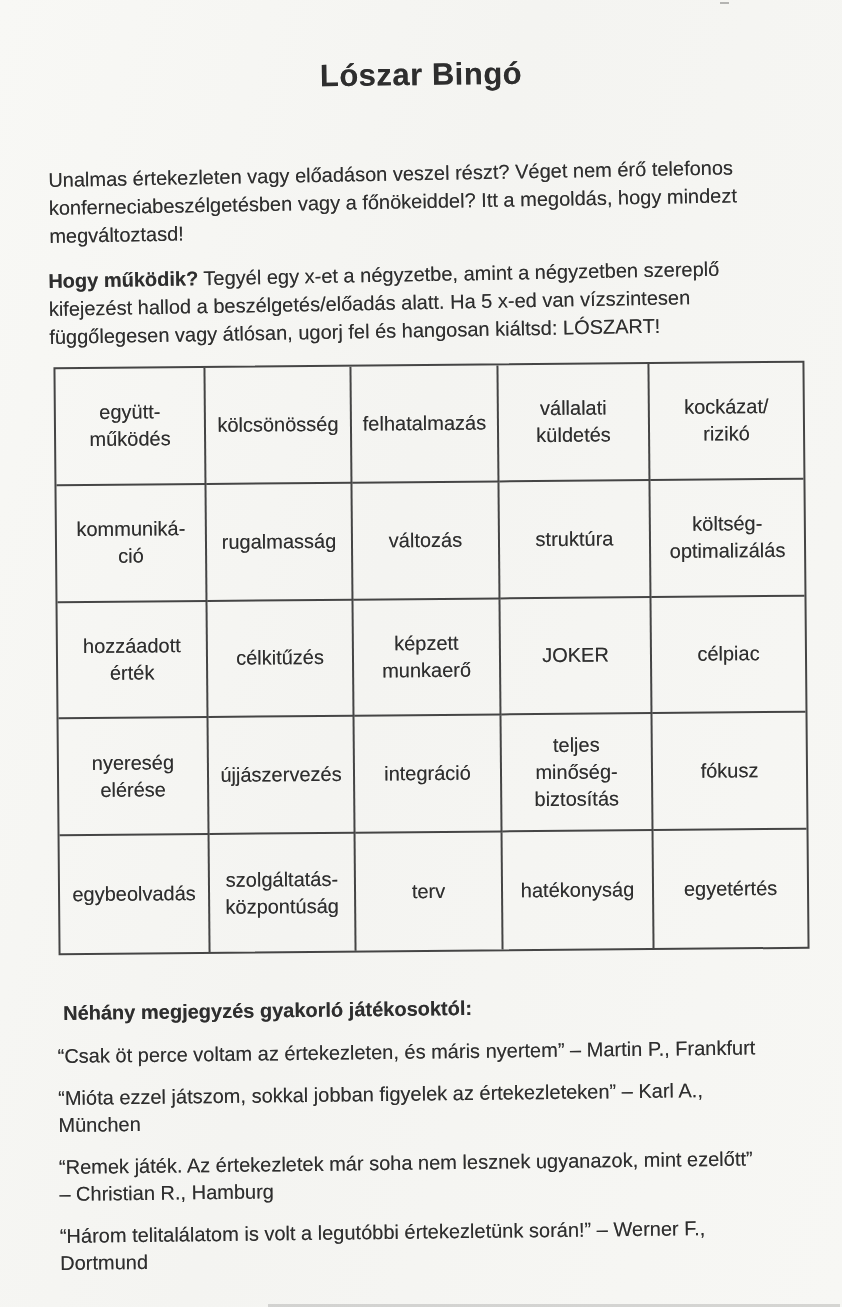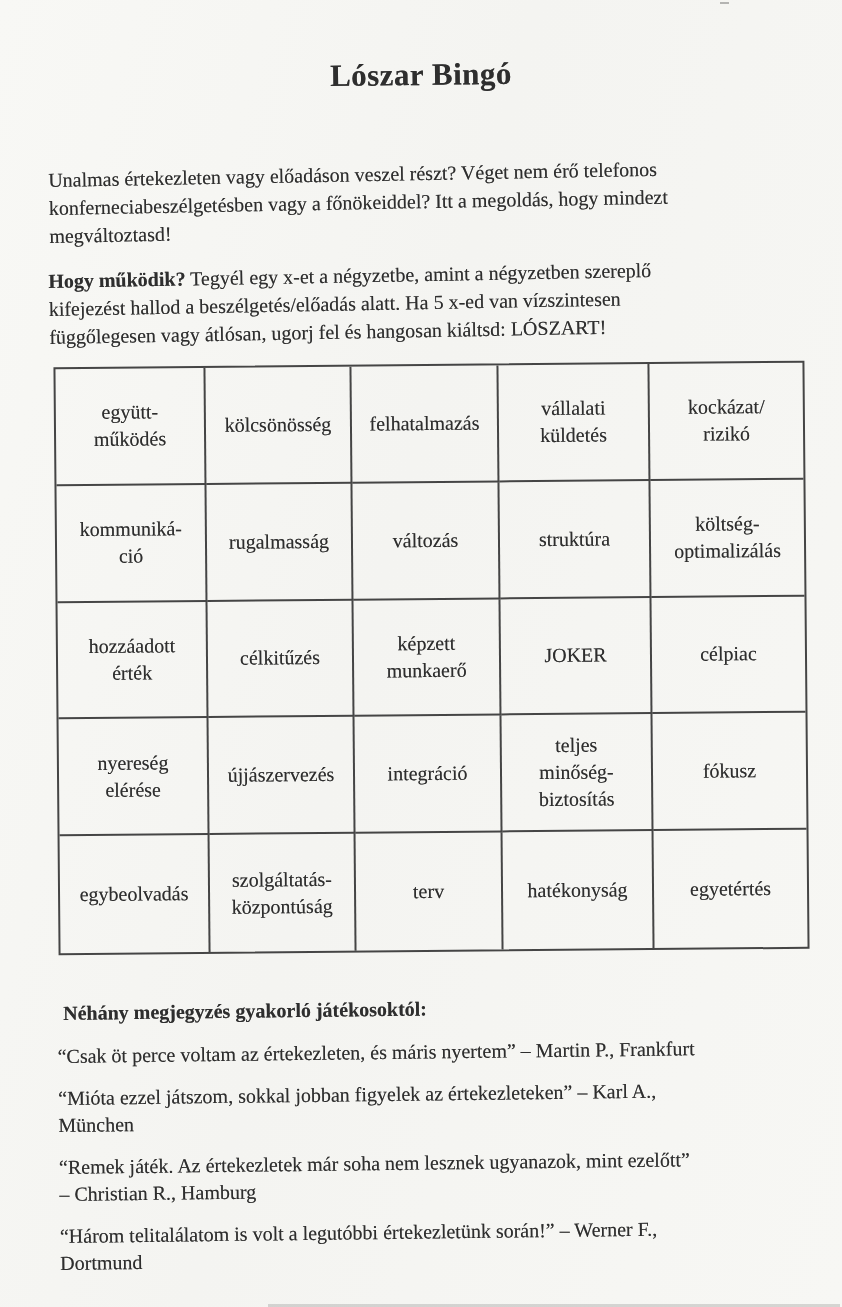--- a/index.html
+++ b/index.html
@@ -4,21 +4,21 @@
 <style>
   html, body { margin: 0; padding: 0; }
   body {
     width: 842px; height: 1307px;
     overflow: hidden;
     position: relative;
     background: linear-gradient(105deg, #f8f8f5 0%, #f4f4f1 45%, #f7f7f4 100%);
     font-family: "Liberation Sans", "DejaVu Sans", sans-serif;
     color: #2e2e2e;
   }
-  .sheet { position: absolute; inset: 0; font-family: Liberation Serif, serif; }
+  .sheet { position: absolute; inset: 0; }
 
   .soft { text-shadow: 0 0 0.6px rgba(45,45,45,0.55); }
 
   .page-title {
     position: absolute; top: 36px; left: 0; width: 842px;
     text-align: center;
     font-size: 31px; font-weight: bold;
     letter-spacing: 0.5px;
     transform: rotate(-0.7deg);
   }

